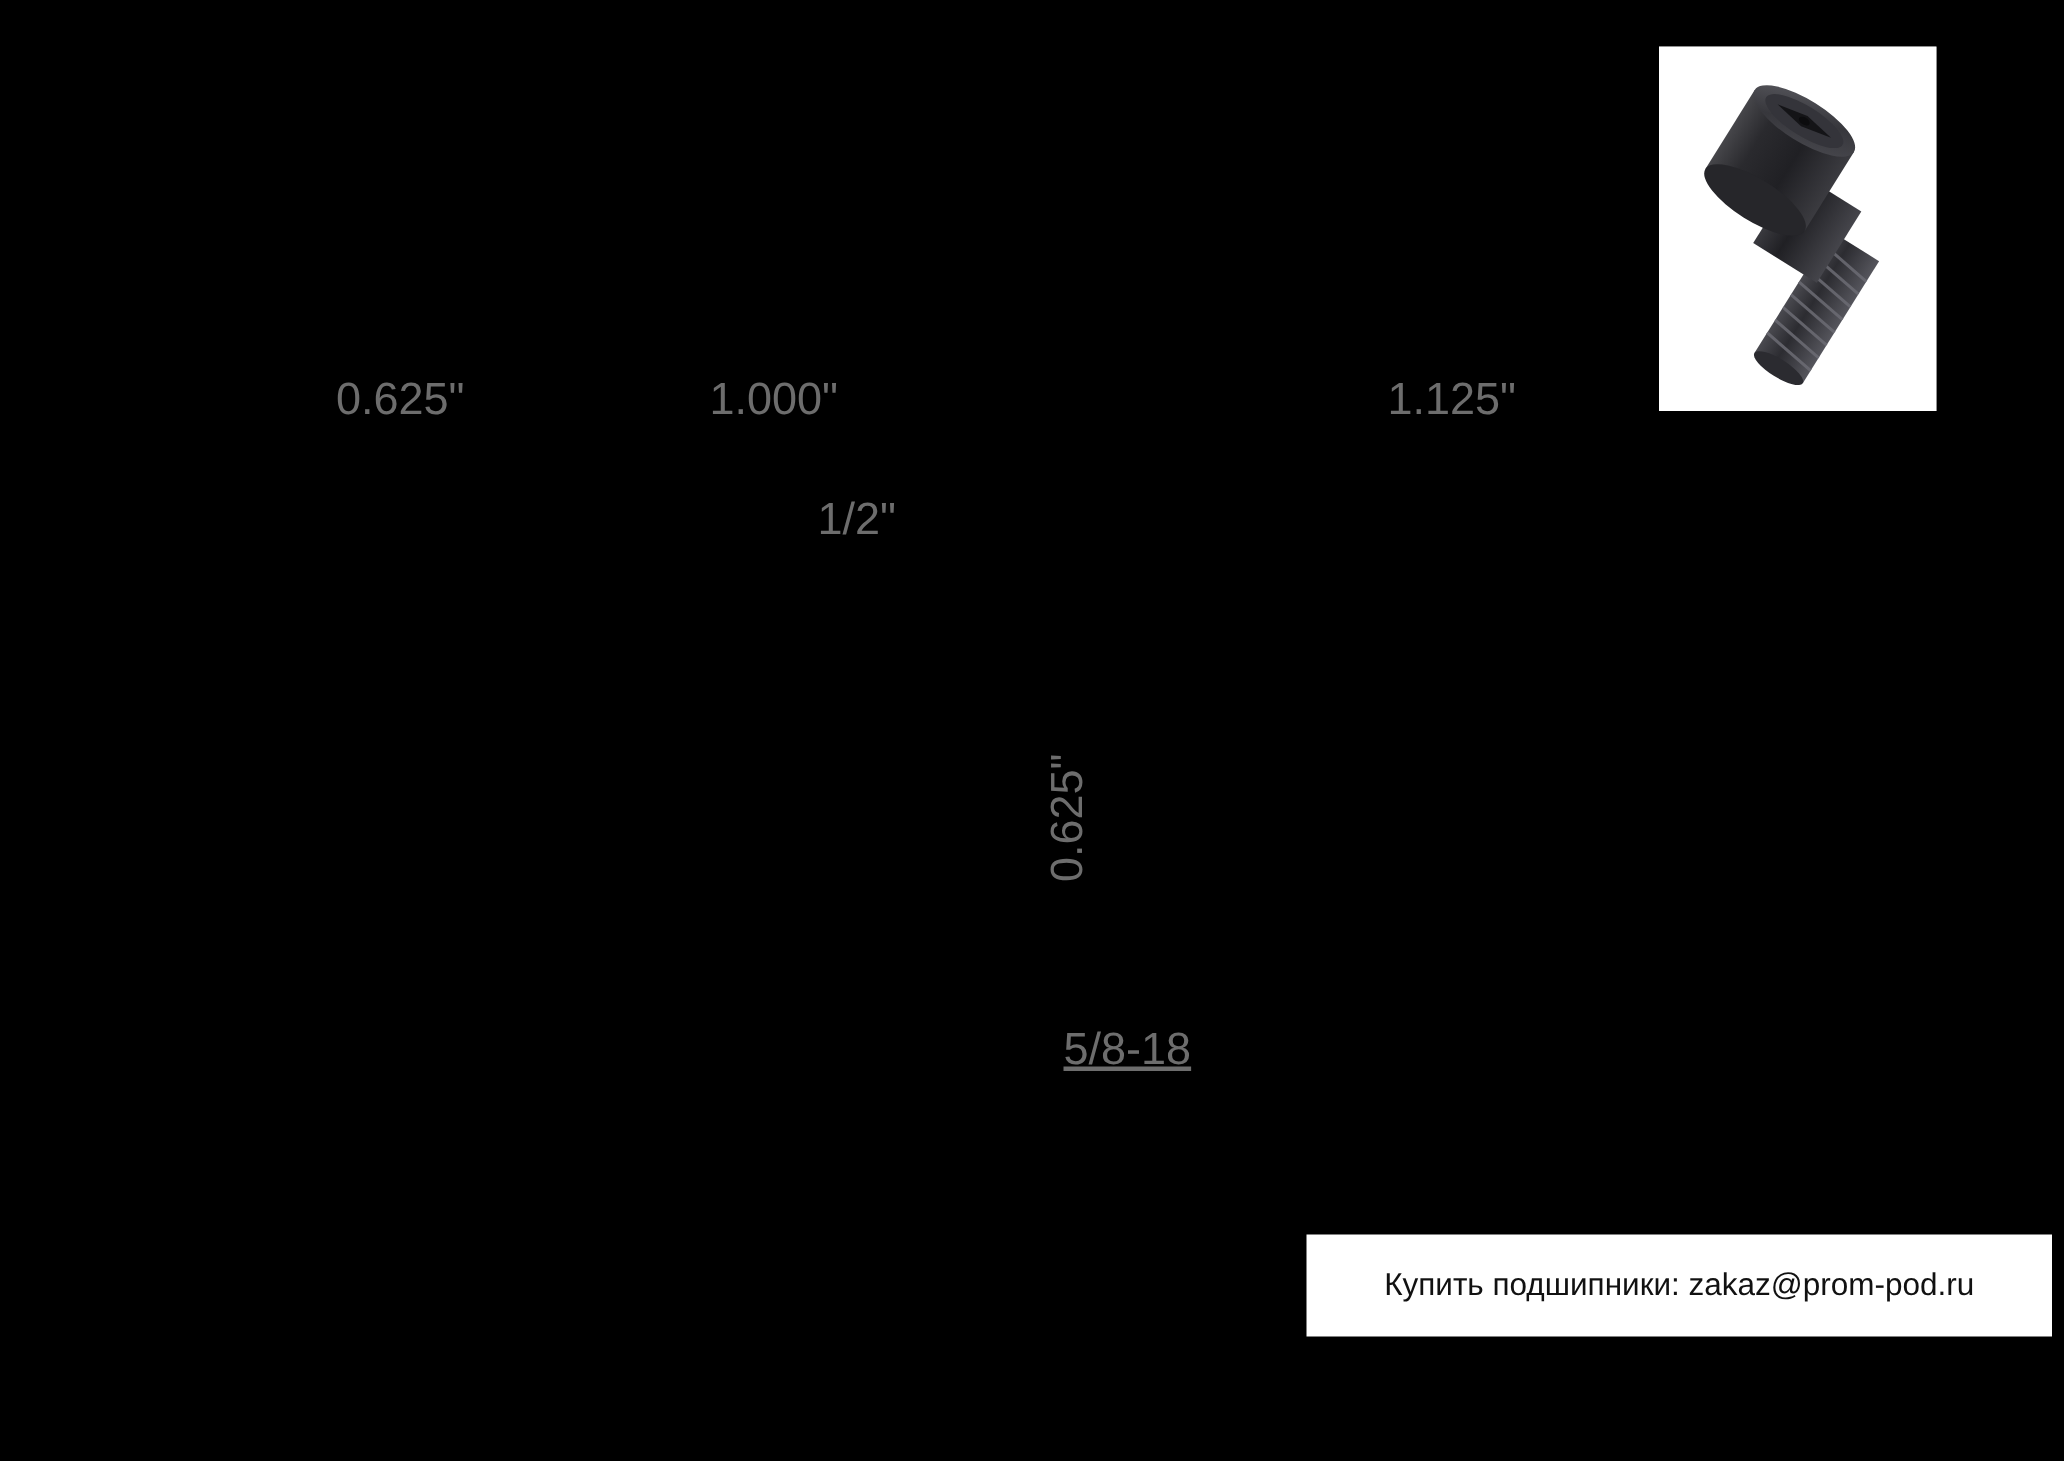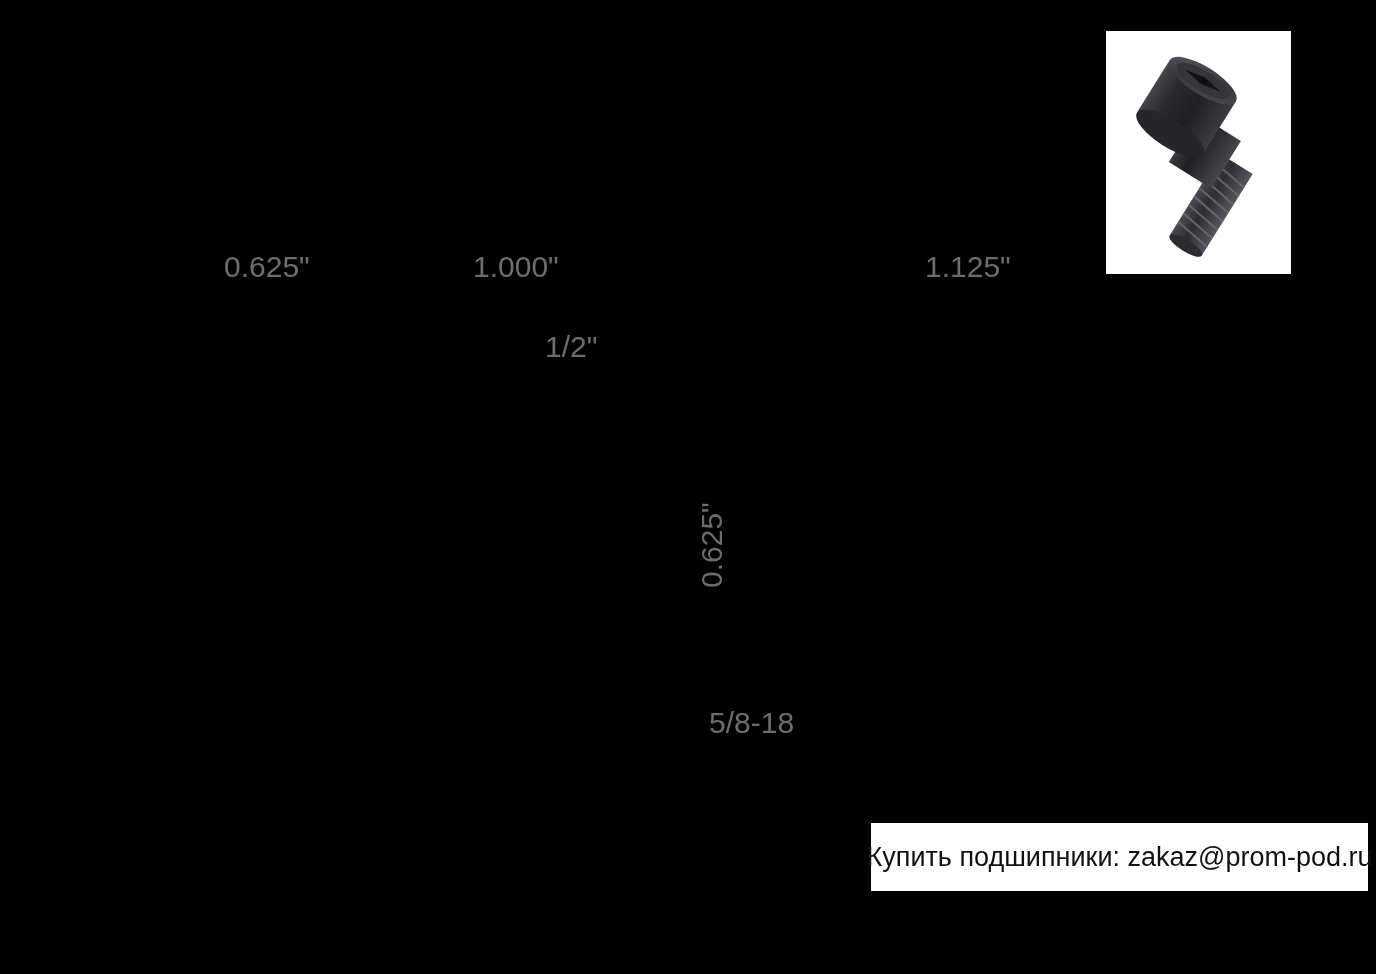--- a/index.html
+++ b/index.html
@@ -42,21 +42,22 @@
   #dim-stud-len {
     left: 545px;
     top: 332px;
   }
   #dim-stud-dia {
     left: 697px;
     top: 588px;
   }
   #dim-thread {
     left: 709px;
-    top: 708px;
+    top: 685px;
+    text-decoration: underline;
   }
 
   
   #product-photo {
     position: absolute;
     left: 1106px;
     top: 31px;
     width: 185px;
     height: 243px;
     background: #ffffff;
@@ -73,21 +74,21 @@
     top: 823px;
     width: 497px;
     height: 68px;
     background: #ffffff;
     display: flex;
     align-items: center;
     justify-content: center;
   }
   #contact-banner .banner-text {
     color: #111111;
-    font-size: 27px;
+    font-size: 21px;
     font-family: "Liberation Sans", sans-serif;
     white-space: nowrap;
   }
 </style>
 </head>
 <body>
 
 <div id="page">
 
   <div class="dim" id="dim-od">0.625"</div>

